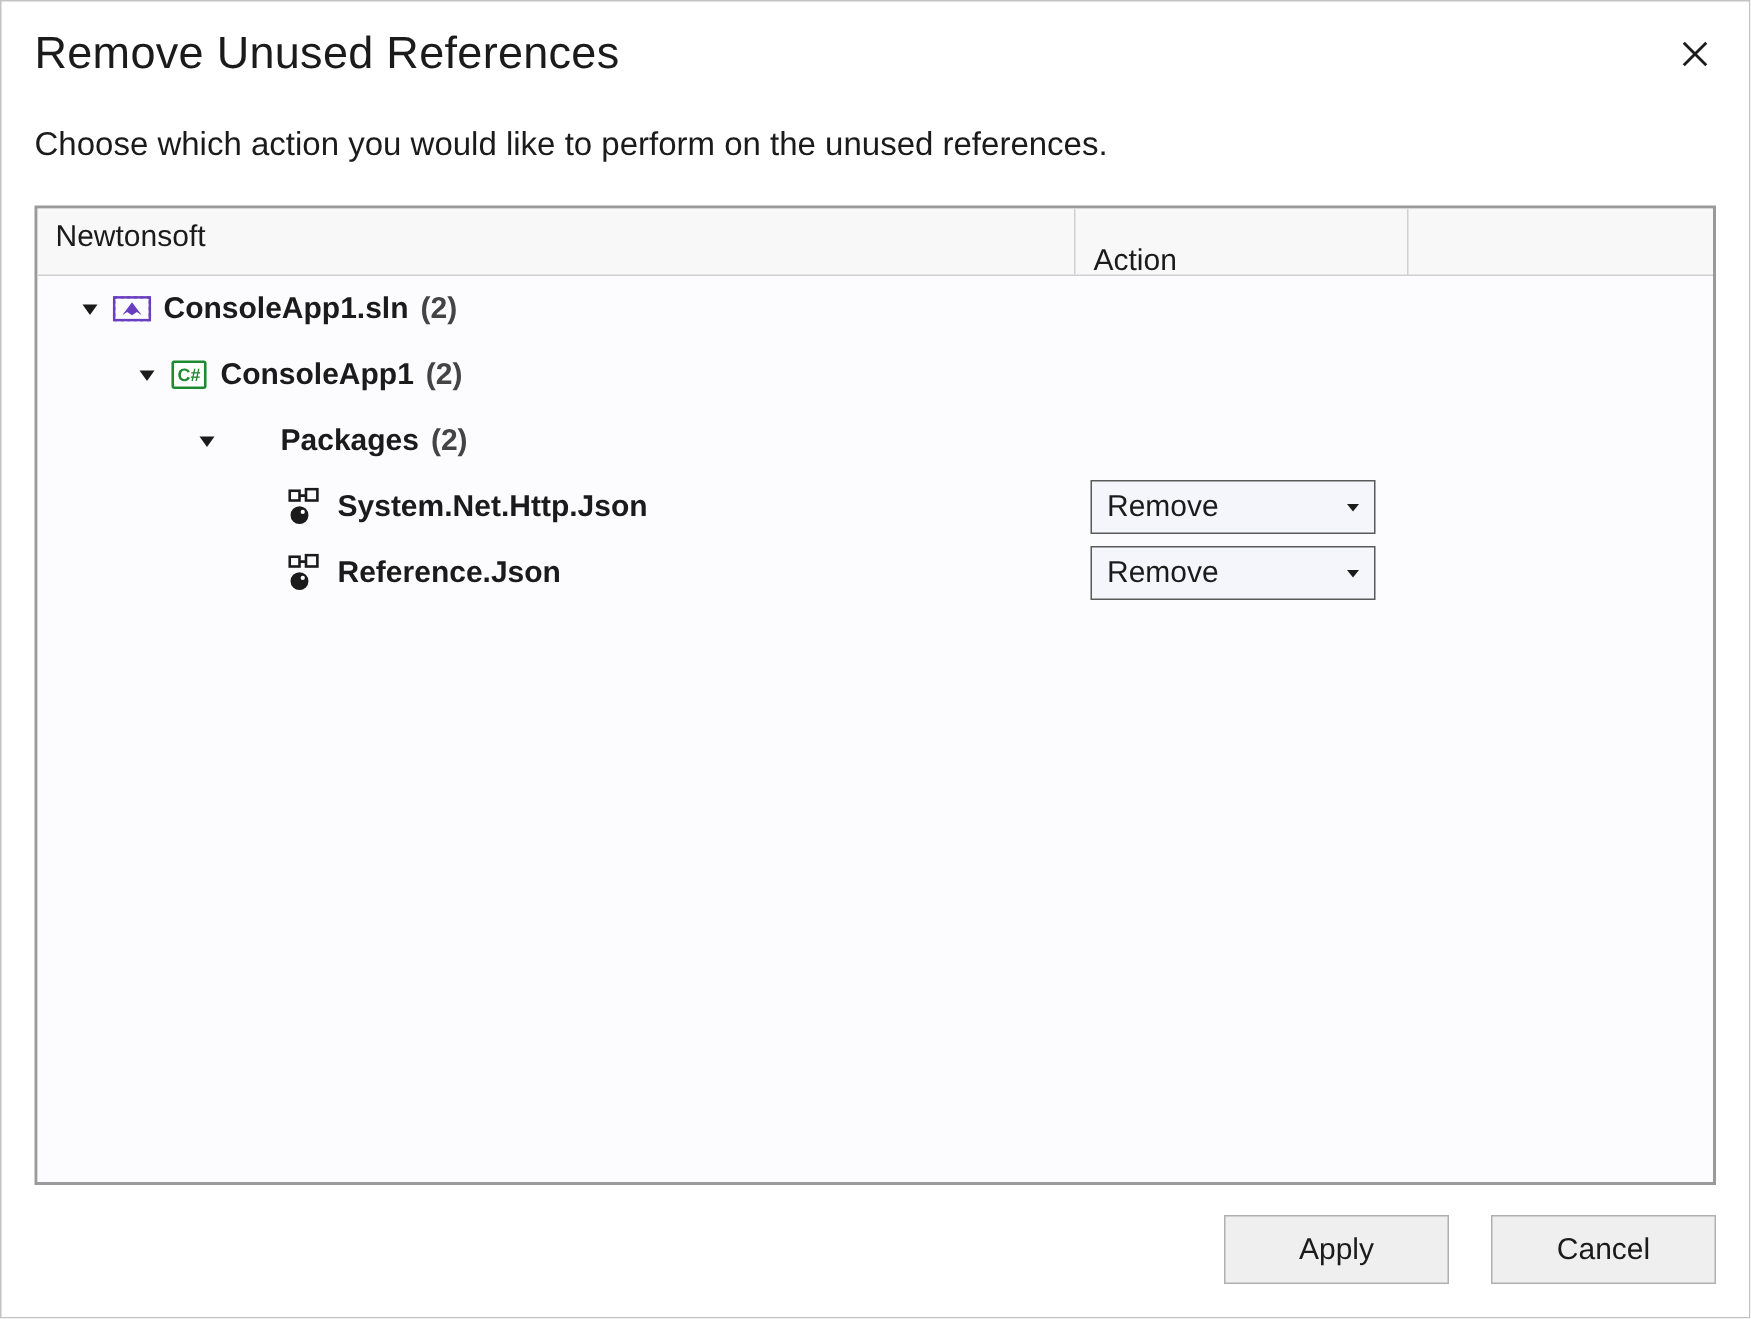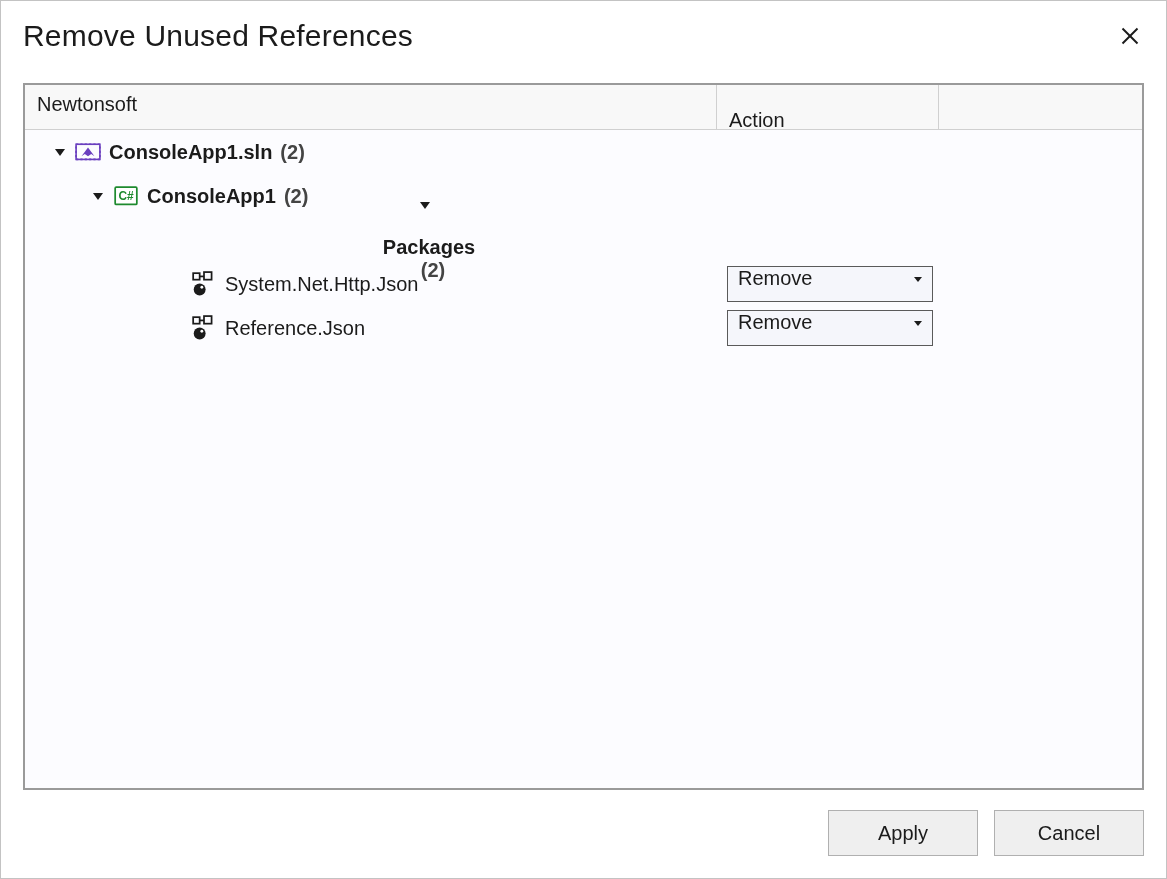--- a/index.html
+++ b/index.html
@@ -72,55 +72,56 @@
   .tree-row {
     display: flex;
     align-items: center;
     height: 44px;
     font-size: 20px;
     padding-left: 10px;
     white-space: nowrap;
   }
   .indent0 { padding-left: 18px; }
   .indent1 { padding-left: 56px; }
-  .indent2 { padding-left: 96px; flex-direction: column; }
+  .indent2 { padding-left: 96px; }
   .indent3 { padding-left: 134px; }
   .expander {
     width: 14px; height: 14px;
     margin-right: 8px;
     display: inline-flex; align-items: center; justify-content: center;
     cursor: pointer;
   }
   .expander svg { width: 12px; height: 12px; }
   .icon-slot { width: 26px; height: 24px; margin-right: 8px; display: inline-flex; align-items:center; justify-content:center; }
   .row-label { }
   .row-count { color: #444; margin-left: 8px; }
   .bold { font-weight: 600; }
-  .pkg-row .row-label { font-weight: 400; }
+  .pkg-row .row-label { font-weight: 700; }
   
   .row-ref-part { width: 692px; display: flex; align-items: center; box-sizing: border-box; }
   .row-action-part { width: 222px; display:flex; align-items:center; justify-content:flex-start; }
   .action-select {
-    width: 206px;
+    width: 190px;
     height: 36px;
     border: 1px solid #5a5a5a;
     background: #f5f6fb;
     display: flex;
+    align-items: center;
     justify-content: space-between;
     padding: 0 8px 0 10px;
     font-size: 20px;
     box-sizing: border-box;
     cursor: pointer;
   }
   .action-select .sel-arrow svg { width: 12px; height: 12px; }
   
   .footer {
     display: flex;
     justify-content: flex-end;
-    gap: 16px;
+    gap: 28px;
     margin-top: 20px;
   }
   .btn {
     min-width: 148px;
     height: 44px;
     background: #efefef;
     border: 1px solid #b0b0b0;
     font-size: 20px;
     display: flex;
     align-items: center;
@@ -136,20 +137,21 @@
   <div class="title-row">
     <div class="dialog-title">Remove Unused References</div>
     <div class="close-btn">
       <svg viewBox="0 0 16 16" fill="none">
         <line x1="2" y1="2" x2="14" y2="14"></line>
         <line x1="14" y1="2" x2="2" y2="14"></line>
       </svg>
     </div>
   </div>
 
+  <div class="instructions">Choose which action you would like to perform on the unused references.</div>
 
   <div class="grid-frame">
     <div class="grid-header">
       <div class="col-reference">Newtonsoft</div>
       <div class="col-action">Action</div>
       <div class="col-pad"></div>
     </div>
 
     <div class="grid-body">
 

